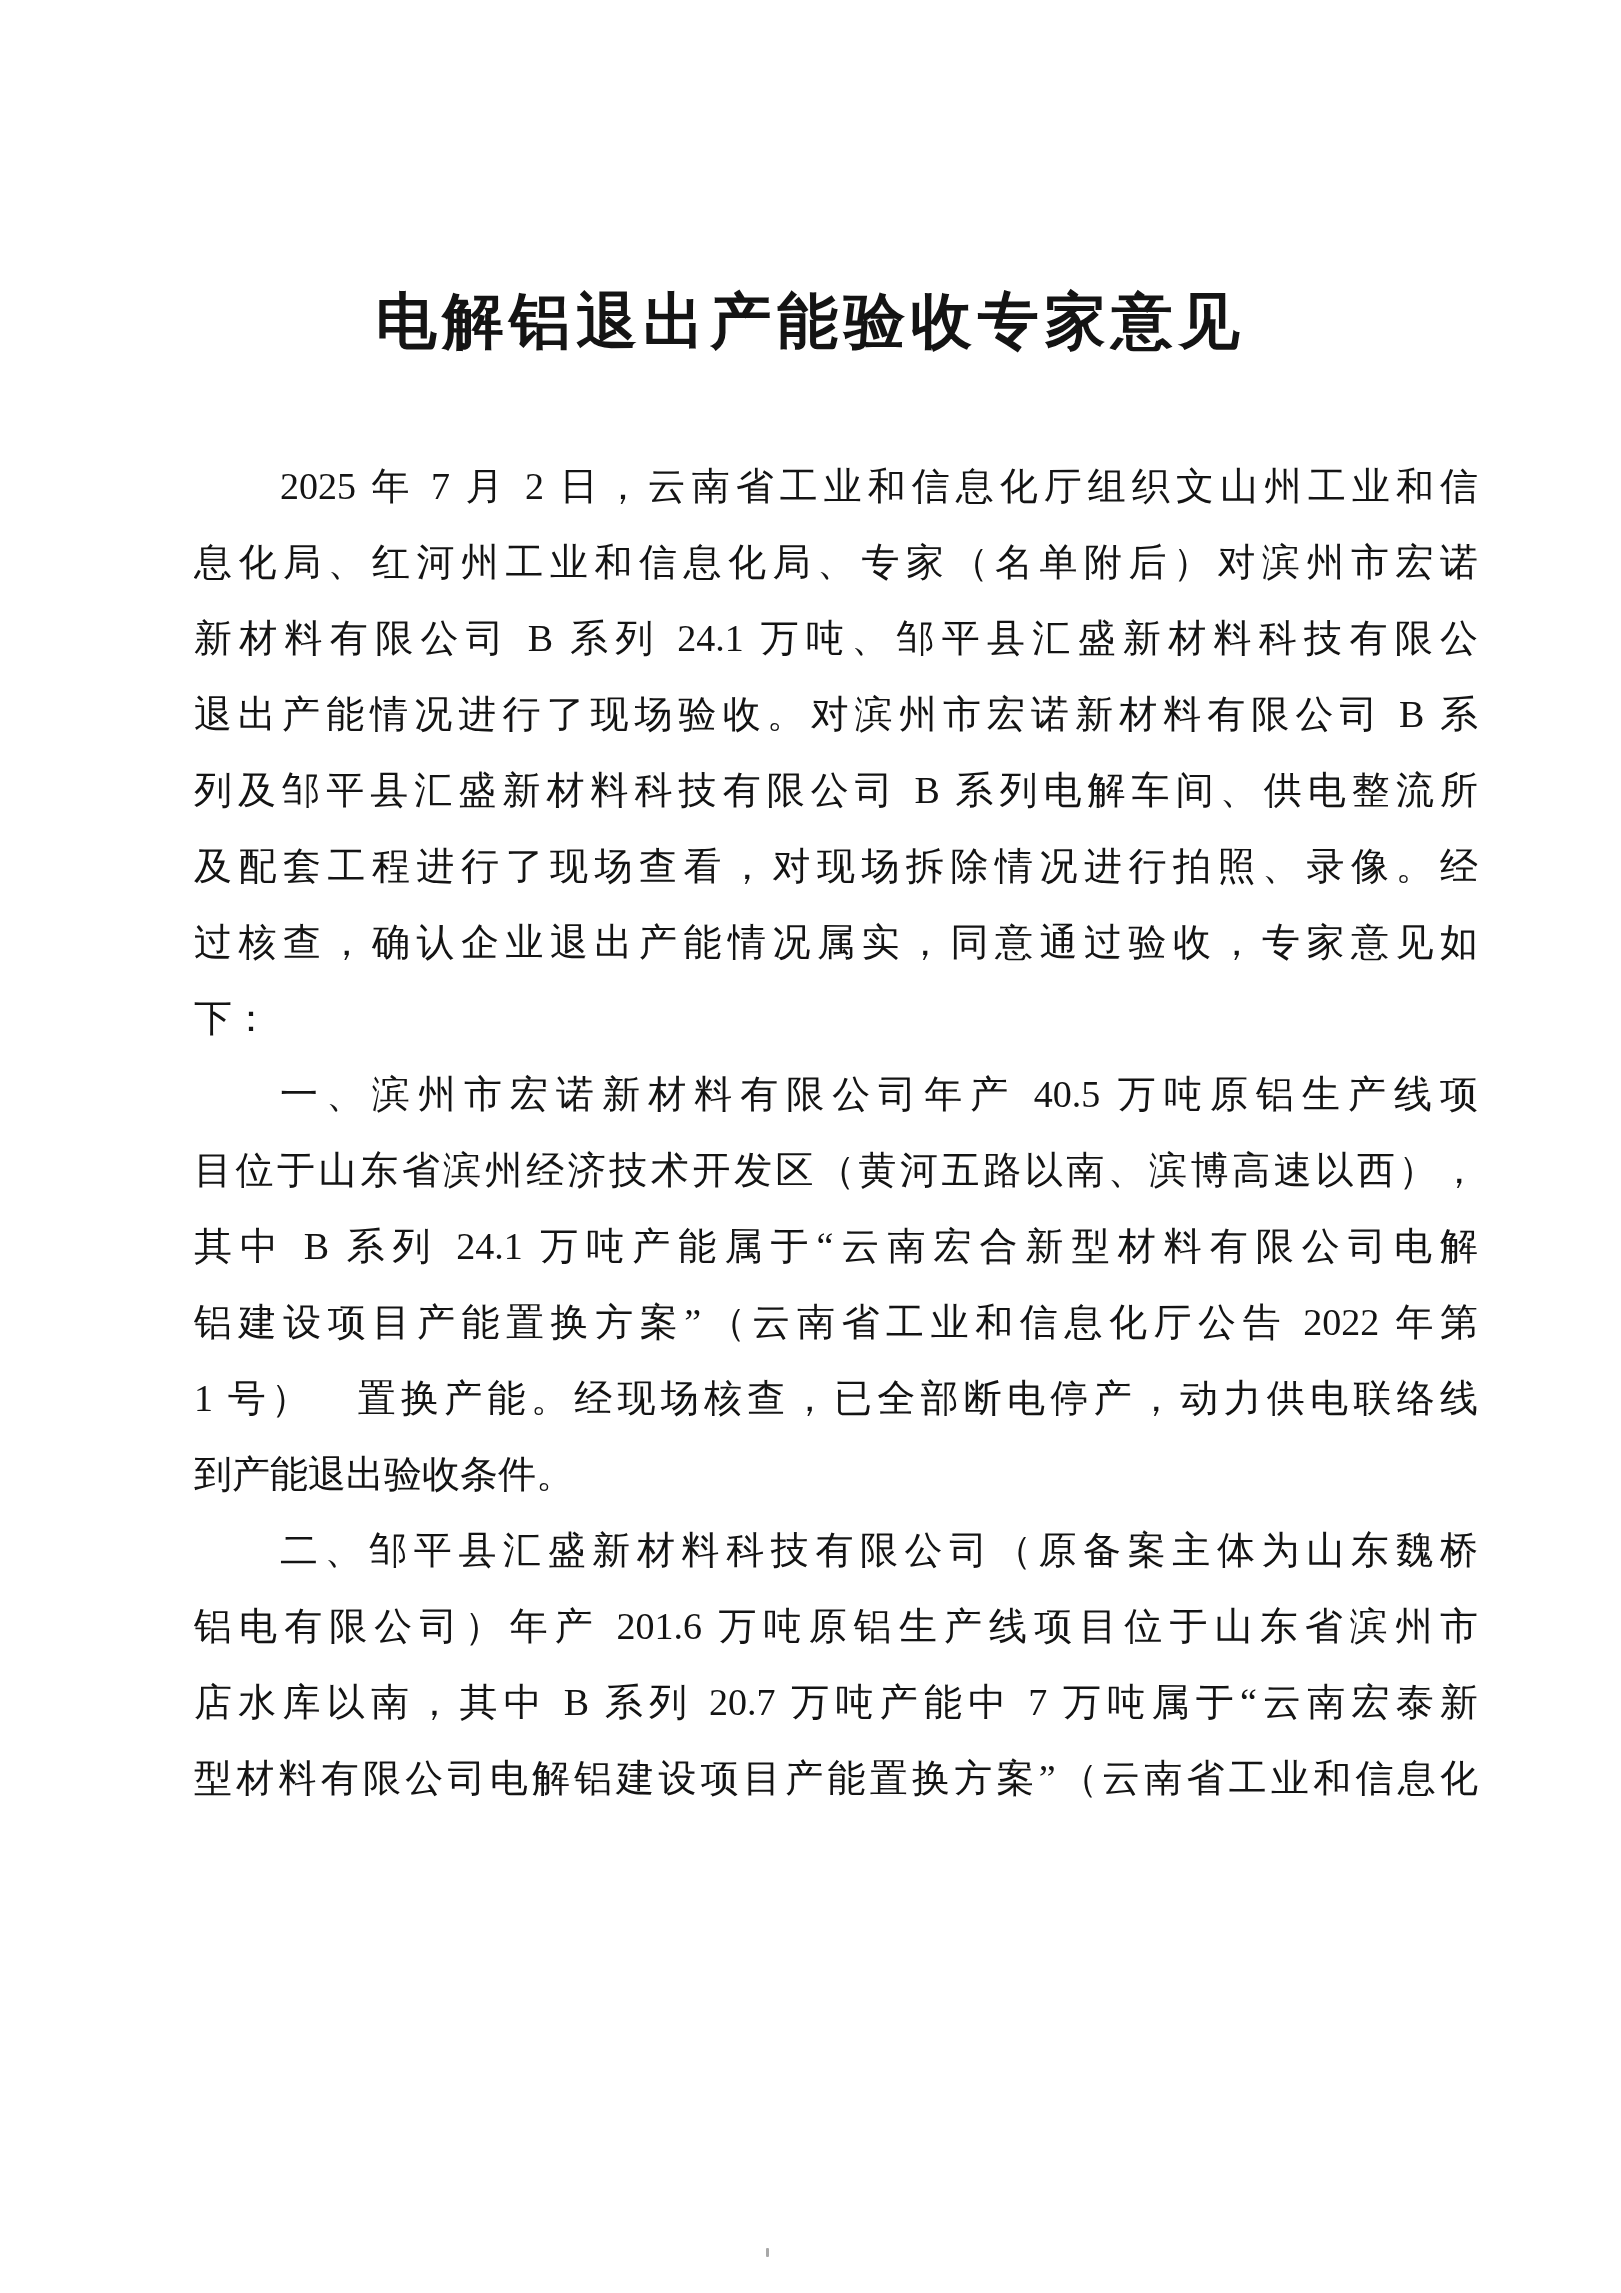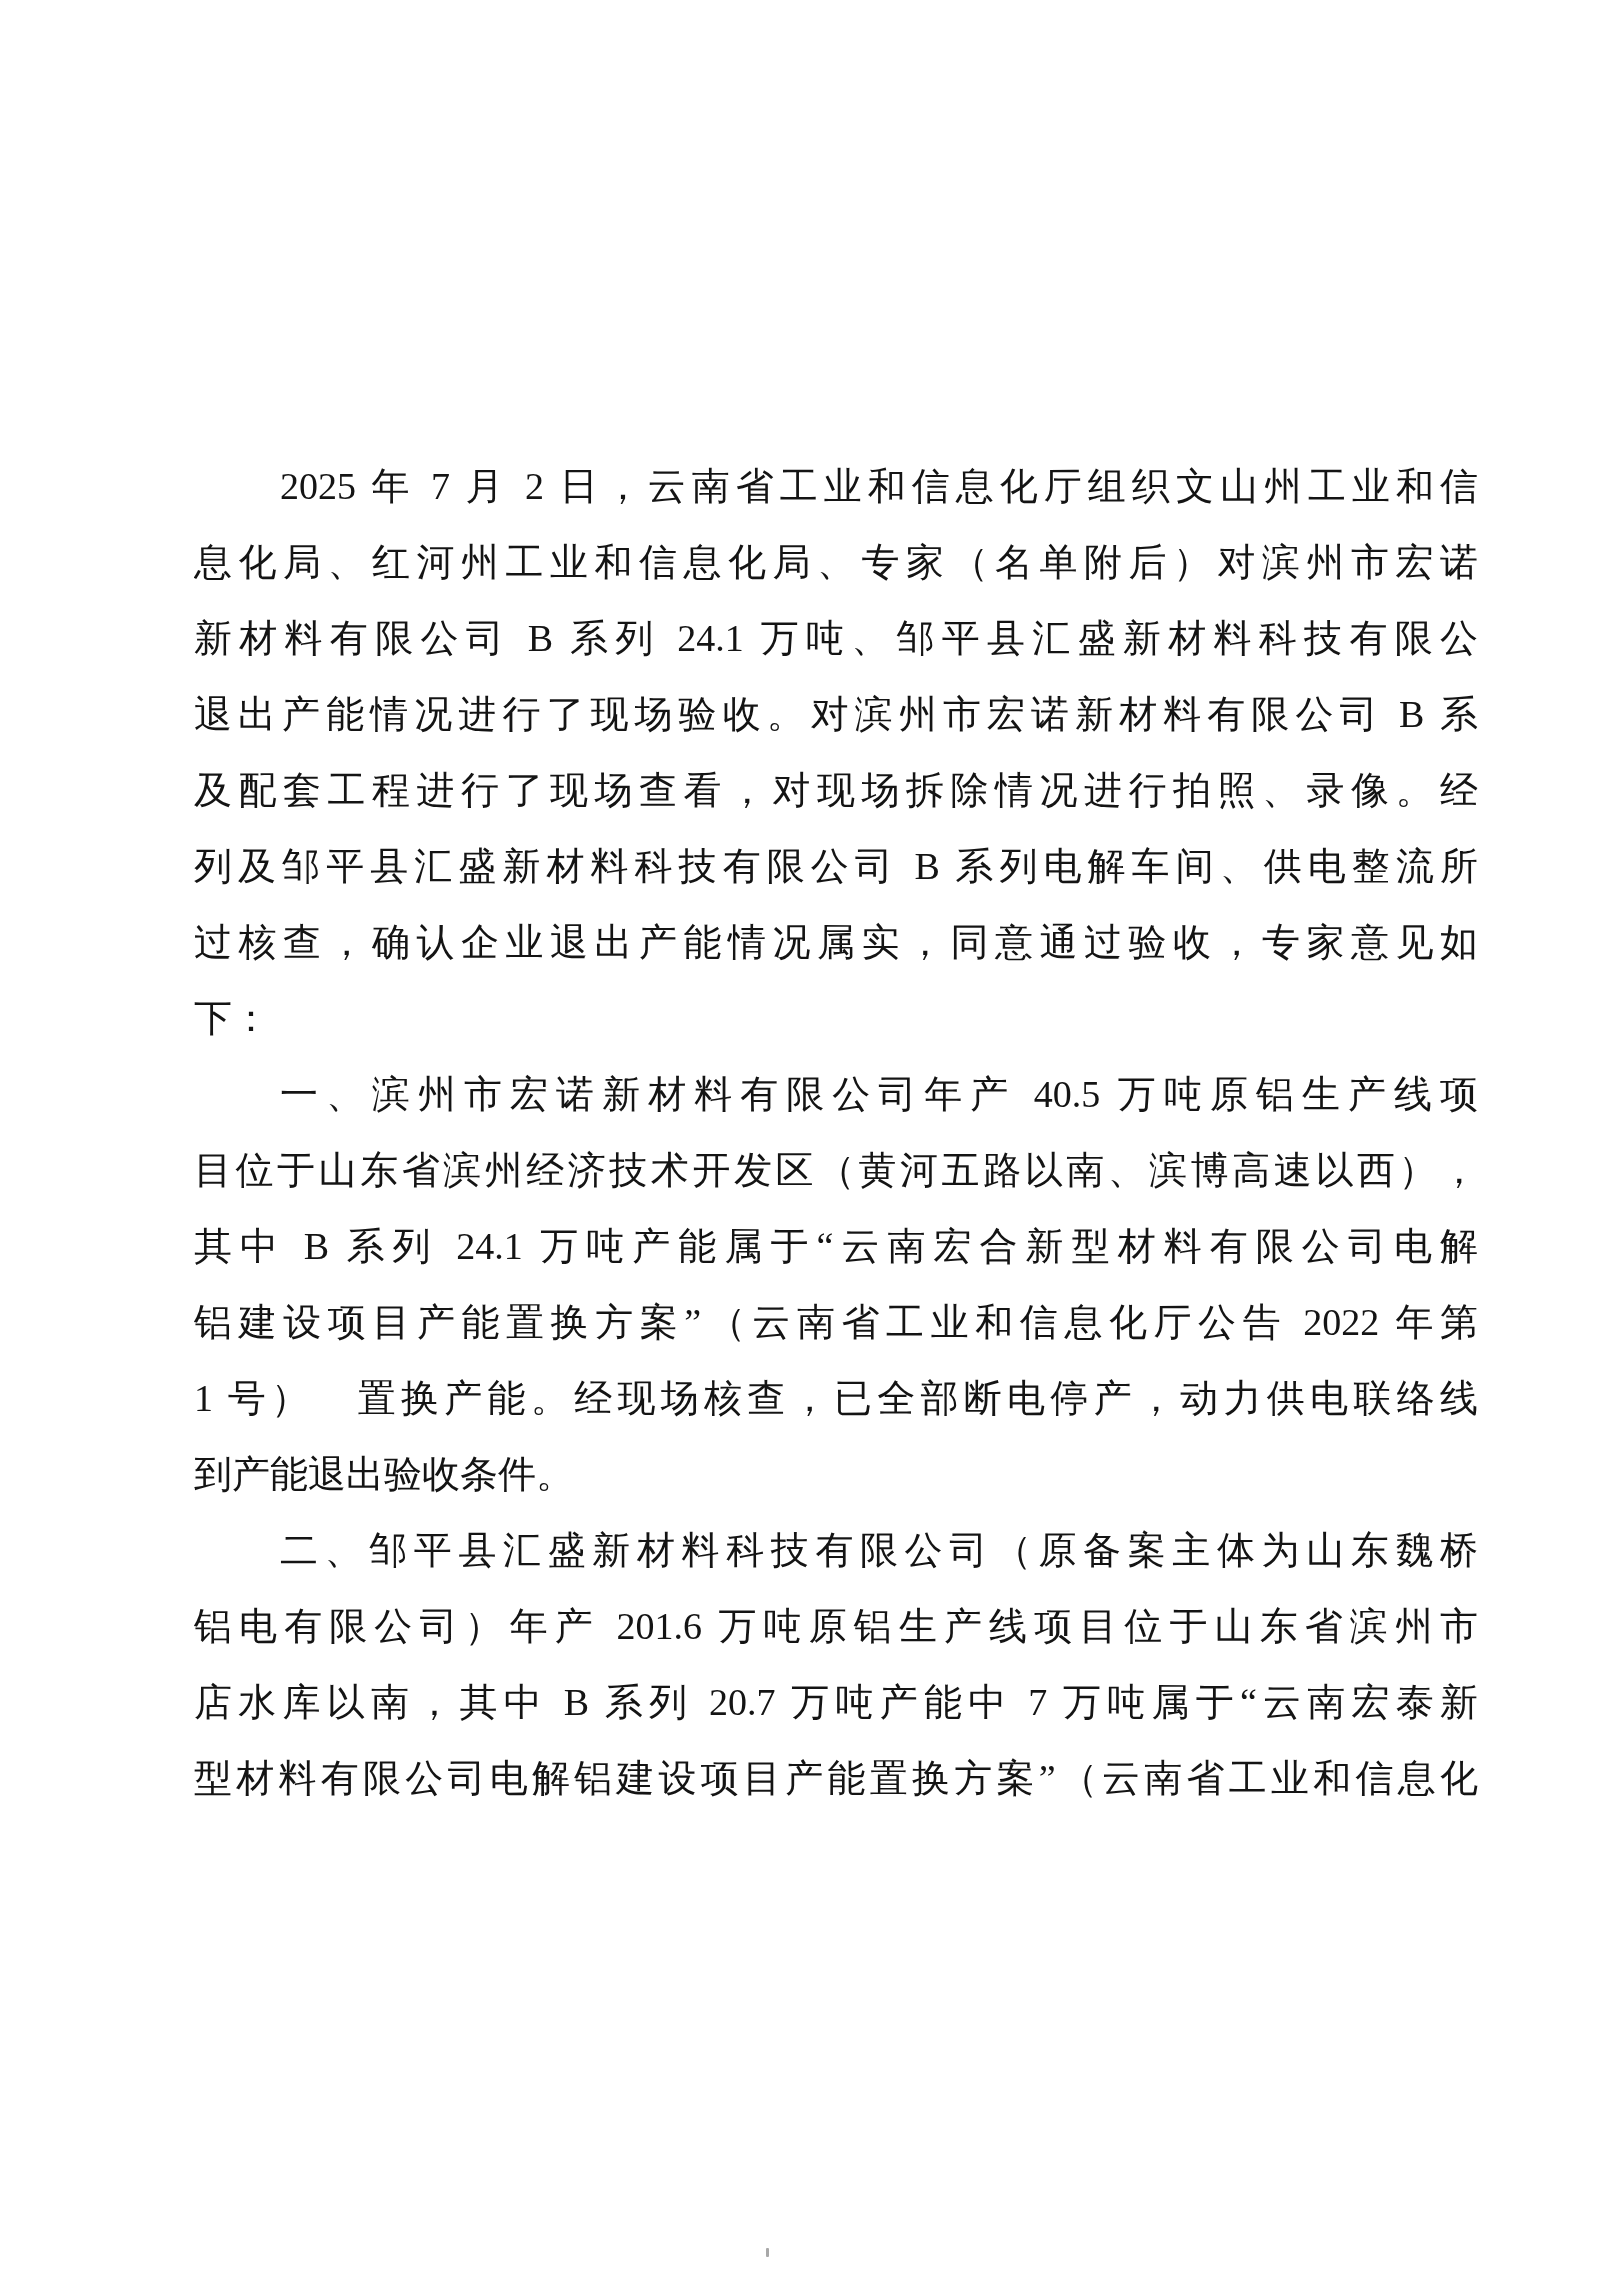--- a/index.html
+++ b/index.html
@@ -57,29 +57,30 @@
     height: 8.8px;
     background: #a8a8a8;
     border-radius: 1px;
   }
 </style>
 </head>
 <body>
 
 <div class="page">
 
+  <h1 class="doc-title">电解铝退出产能验收专家意见</h1>
 
   <div class="doc-body">
 
     <div class="line indent">2025 年 7 月 2 日，云南省工业和信息化厅组织文山州工业和信</div>
     <div class="line">息化局、红河州工业和信息化局、专家（名单附后）对滨州市宏诺</div>
     <div class="line">新材料有限公司 B 系列 24.1 万吨、邹平县汇盛新材料科技有限公</div>
     <div class="line">退出产能情况进行了现场验收。对滨州市宏诺新材料有限公司 B 系</div>
+    <div class="line">列及邹平县汇盛新材料科技有限公司 B 系列电解车间、供电整流所</div>
     <div class="line">及配套工程进行了现场查看，对现场拆除情况进行拍照、录像。经</div>
-    <div class="line">列及邹平县汇盛新材料科技有限公司 B 系列电解车间、供电整流所</div>
     <div class="line">过核查，确认企业退出产能情况属实，同意通过验收，专家意见如</div>
     <div class="line para-end">下：</div>
 
     <div class="line indent">一、滨州市宏诺新材料有限公司年产 40.5 万吨原铝生产线项</div>
     <div class="line">目位于山东省滨州经济技术开发区（黄河五路以南、滨博高速以西），</div>
     <div class="line">其中 B 系列 24.1 万吨产能属于“云南宏合新型材料有限公司电解</div>
     <div class="line">铝建设项目产能置换方案”（云南省工业和信息化厅公告 2022 年第</div>
     <div class="line">1 号）　置换产能。经现场核查，已全部断电停产，动力供电联络线</div>
     <div class="line para-end">到产能退出验收条件。</div>
 

